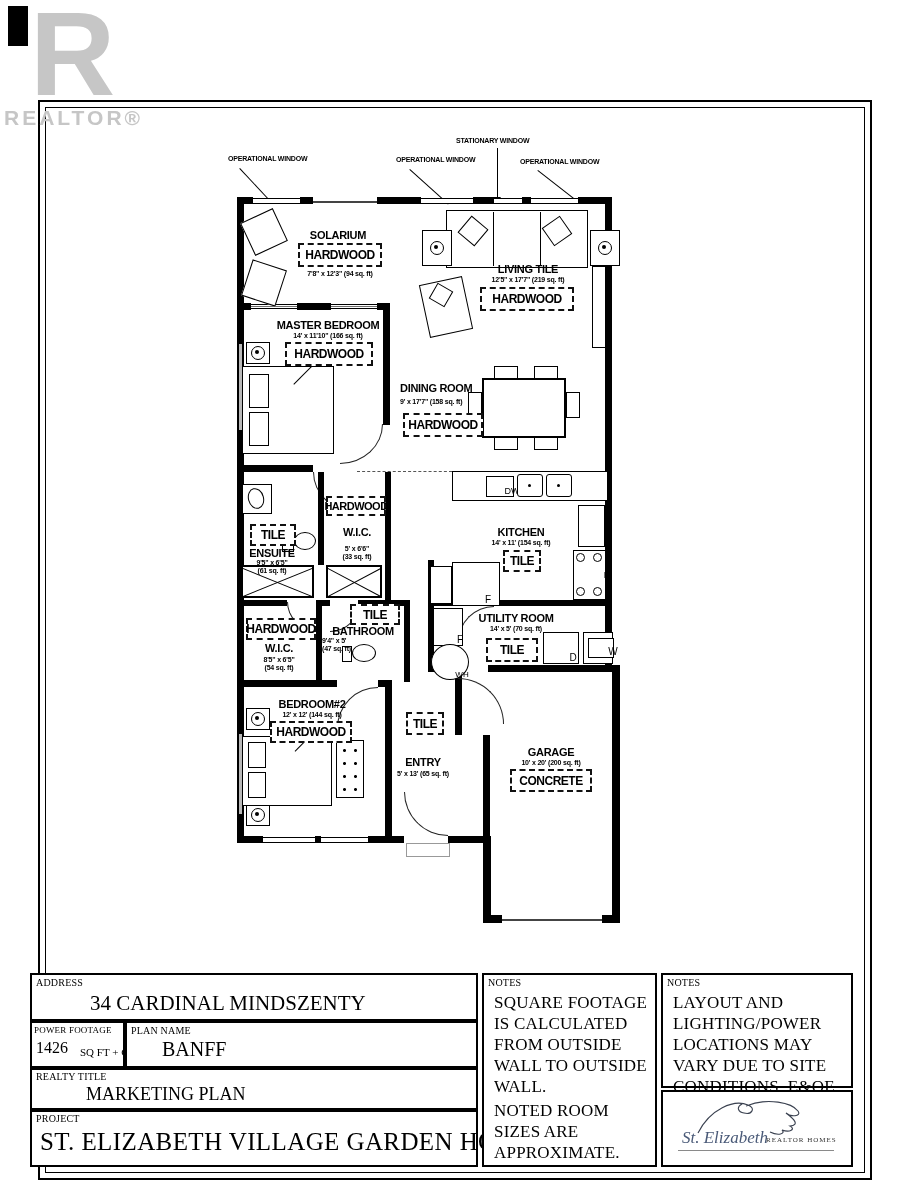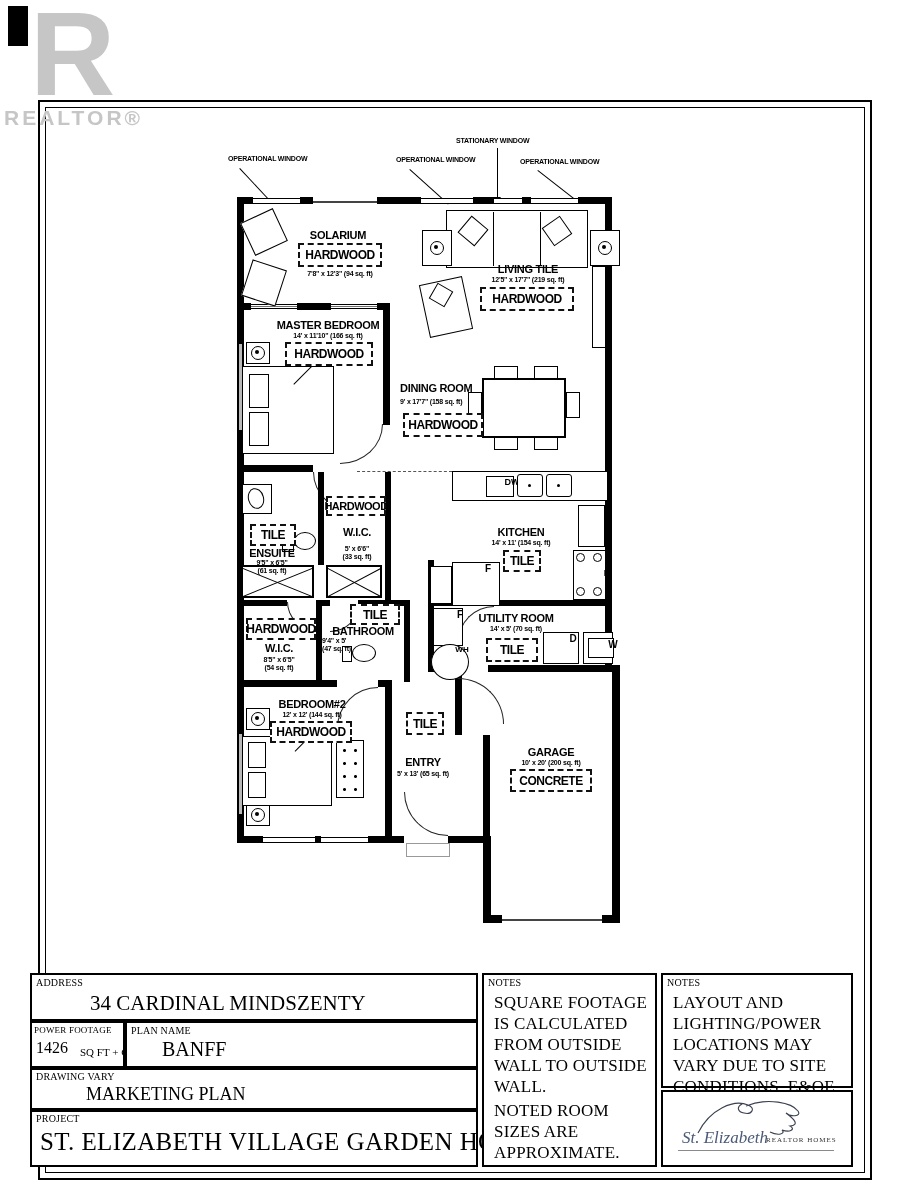--- a/index.html
+++ b/index.html
@@ -29,21 +29,21 @@
   .spk{border:1.5px solid #000;background:#fff;display:flex;align-items:center;justify-content:center;}
   .spk i{display:block;width:12px;height:12px;border:1.5px solid #000;border-radius:50%;position:relative;}
   .spk i::after{content:"";position:absolute;left:3px;top:3px;width:4px;height:4px;background:#000;border-radius:50%;}
   .xbox{border:2px solid #000;background:#fff;overflow:hidden;}
   .xbox i{position:absolute;left:-16%;top:50%;width:132%;border-top:1.5px solid #000;}
   .oval{border:1.5px solid #000;border-radius:50%;background:#fff;}
   .arc-bl{border-left:1px solid #222;border-bottom:1px solid #222;border-bottom-left-radius:100% 100%;}
   .arc-br{border-right:1px solid #222;border-bottom:1px solid #222;border-bottom-right-radius:100% 100%;}
   .arc-tl{border-left:1px solid #222;border-top:1px solid #222;border-top-left-radius:100% 100%;}
   .arc-tr{border-right:1px solid #222;border-top:1px solid #222;border-top-right-radius:100% 100%;}
-  .app{font-weight:bold;display:flex;align-items:flex-start;justify-content:center;padding-left:24px;}
+  .app{font-weight:normal;display:flex;align-items:flex-end;justify-content:center;padding-left:24px;}
   .dotgrid{background-image:radial-gradient(#000 1.1px, transparent 1.6px);background-size:11px 13px;background-position:2px 3px;}
   
   .tb{font-family:"Liberation Serif",serif;}
   .tlabel{font-size:10px;letter-spacing:0.2px;}
   .cell{border:2px solid #000;background:#fff;}
   .notes{font-size:17px;line-height:1.24;letter-spacing:0.2px;}
   
   .rlogo{color:#c6c6c6;font-weight:bold;}
   .watermark{color:#c9c9c9;opacity:0.75;font-family:"Liberation Serif",serif;
              font-size:27px;letter-spacing:1px;white-space:nowrap;z-index:9;}
@@ -304,21 +304,21 @@
 
     <div class="a cell" style="left:30px;top:1021px;width:95px;height:47px;"></div>
     <div class="a tb tlabel" style="left:34px;top:1025px;font-size:9px;">POWER FOOTAGE</div>
     <div class="a tb" style="left:36px;top:1039px;font-size:16px;">1426</div>
     <div class="a tb" style="left:80px;top:1046px;font-size:11px;">SQ FT + G</div>
     <div class="a cell" style="left:125px;top:1021px;width:353px;height:47px;"></div>
     <div class="a tb tlabel" style="left:131px;top:1025px;">PLAN NAME</div>
     <div class="a tb" style="left:162px;top:1038px;font-size:20px;">BANFF</div>
 
     <div class="a cell" style="left:30px;top:1068px;width:448px;height:42px;"></div>
-    <div class="a tb tlabel" style="left:36px;top:1071px;">DRAWING VARY</div>
+    <div class="a tb tlabel" style="left:36px;top:1071px;">REALTY TITLE</div>
     <div class="a tb" style="left:86px;top:1084px;font-size:18px;">MARKETING PLAN</div>
 
     <div class="a cell" style="left:30px;top:1110px;width:448px;height:57px;"></div>
     <div class="a tb tlabel" style="left:36px;top:1113px;">PROJECT</div>
     <div class="a tb" style="left:40px;top:1128px;font-size:25px;letter-spacing:0.4px;white-space:nowrap;">ST. ELIZABETH VILLAGE GARDEN HOMES</div>
 
     <div class="a cell" style="left:482px;top:973px;width:175px;height:194px;"></div>
     <div class="a tb tlabel" style="left:488px;top:977px;">NOTES</div>
     <div class="a tb notes" style="left:494px;top:992px;width:158px;">SQUARE FOOTAGE IS CALCULATED FROM OUTSIDE WALL TO OUTSIDE WALL.</div>
     <div class="a tb notes" style="left:494px;top:1100px;width:158px;">NOTED ROOM SIZES ARE APPROXIMATE.</div>

